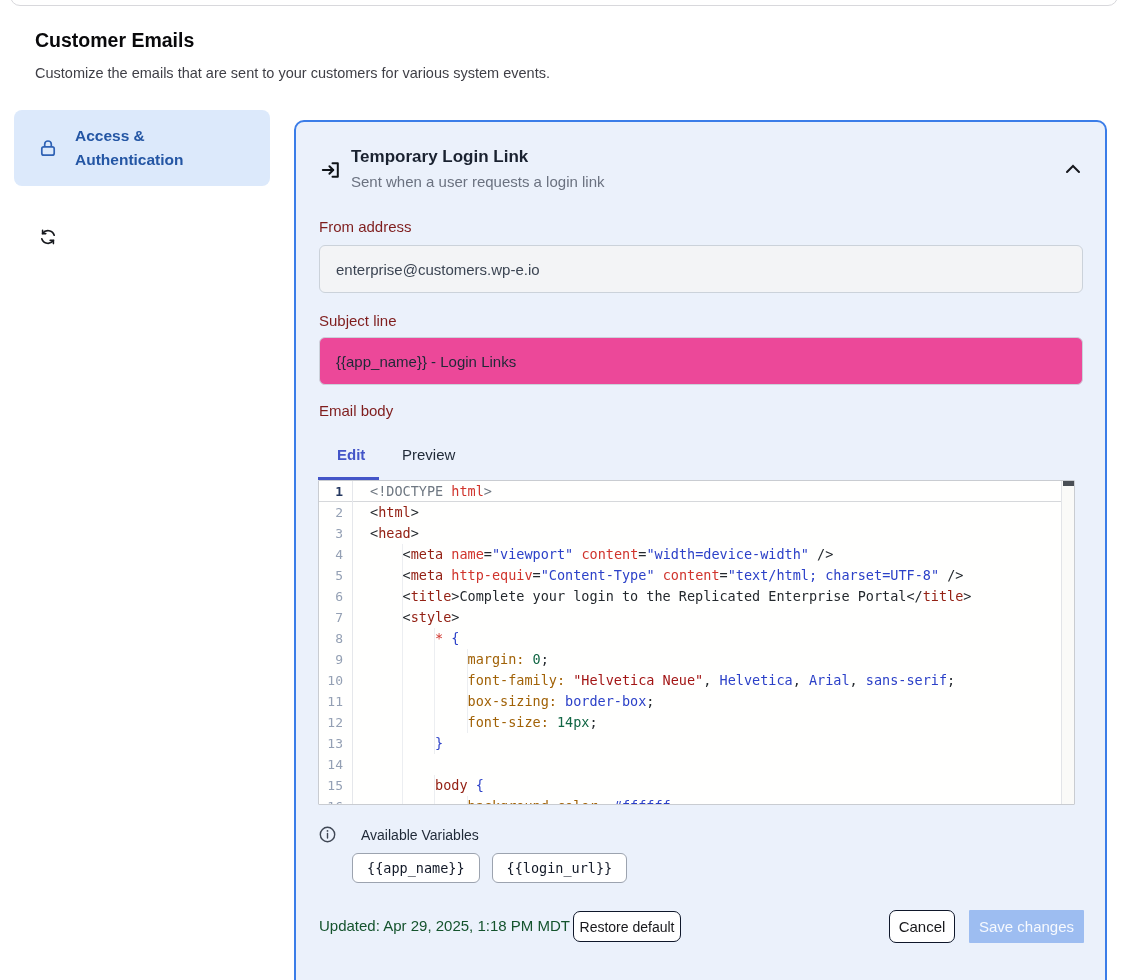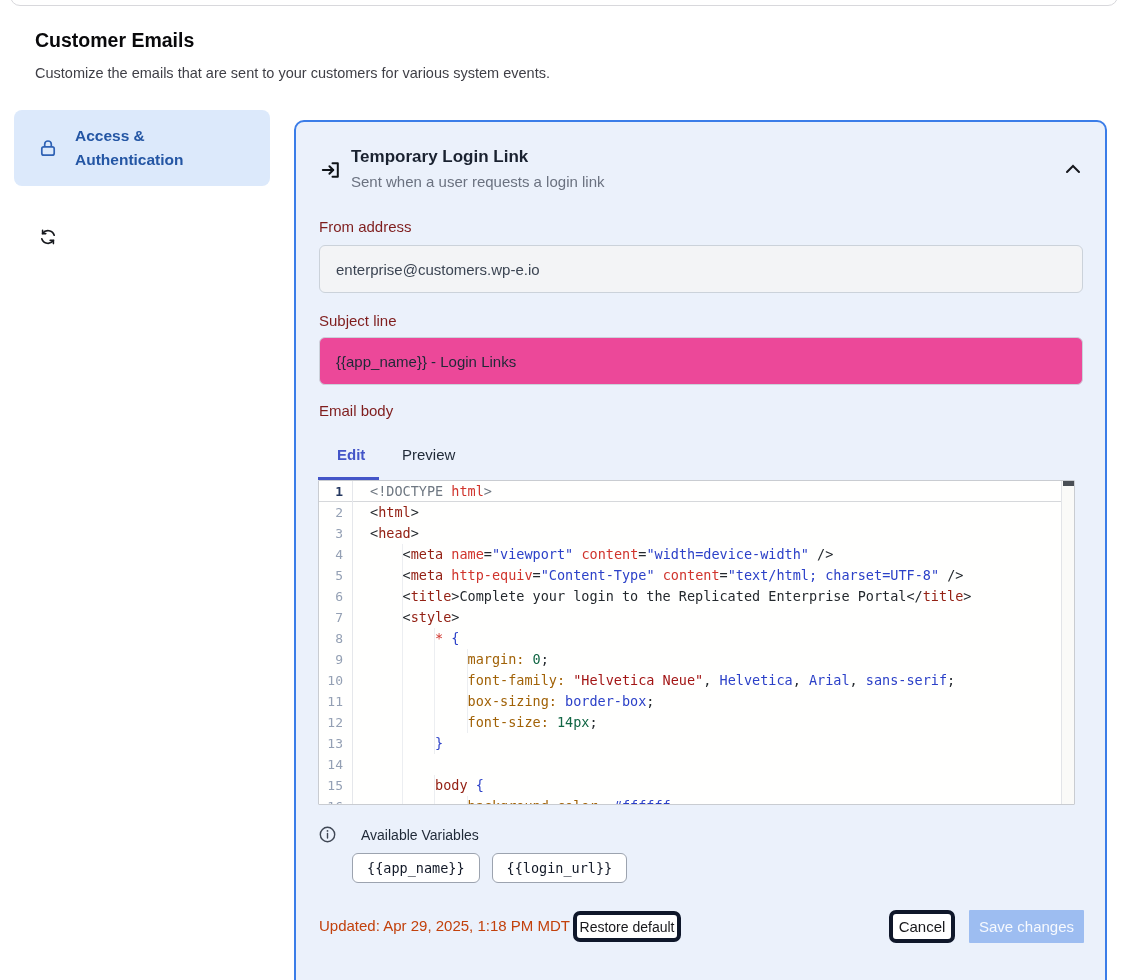--- a/index.html
+++ b/index.html
@@ -70,22 +70,22 @@
 
   
   .vars-row { position:absolute; left:23px; top:704px; display:flex; align-items:center; gap:9px; }
   .vars-label { font-size:14px; font-weight:500; color:#1f2937;margin-left:16px; }
   .chips { position:absolute; left:23px; top:731px; display:flex; gap:12px;margin-left:33px; }
   .chip { height:30px; background:#fff; border:1px solid #9ca3af; border-radius:6px;
     font-family:"DejaVu Sans Mono", monospace; font-size:13.5px; color:#111827;
     display:flex; align-items:center; padding:0 14px; cursor:pointer; }
 
   
-  .updated { position:absolute; left:23px; top:795px; font-size:15px; color:#c2410c; }
-  .btn { position:absolute; background:#fff; border:4px solid #0f172a; border-radius:7px;
+  .updated { position:absolute; left:23px; top:795px; font-size:15px; color:#14532d; }
+  .btn { position:absolute; background:#fff; border:1px solid #0f172a; border-radius:7px;
     font-family:"Liberation Sans", sans-serif; font-size:14px; color:#18181b; cursor:pointer;
     display:flex; align-items:center; justify-content:center; }
   .btn-restore { left:277px; top:789px; width:108px; height:31px; }
   .btn-cancel { left:593px; top:788px; width:66px; height:33px; font-size:15px; }
   .btn-save { left:673px; top:788px; width:115px; height:33px; background:#9dbdf1; border:none;
     color:#f6f9fe; font-size:15px; border-radius:1px; cursor:default; }
 </style>
 </head>
 <body>
 

